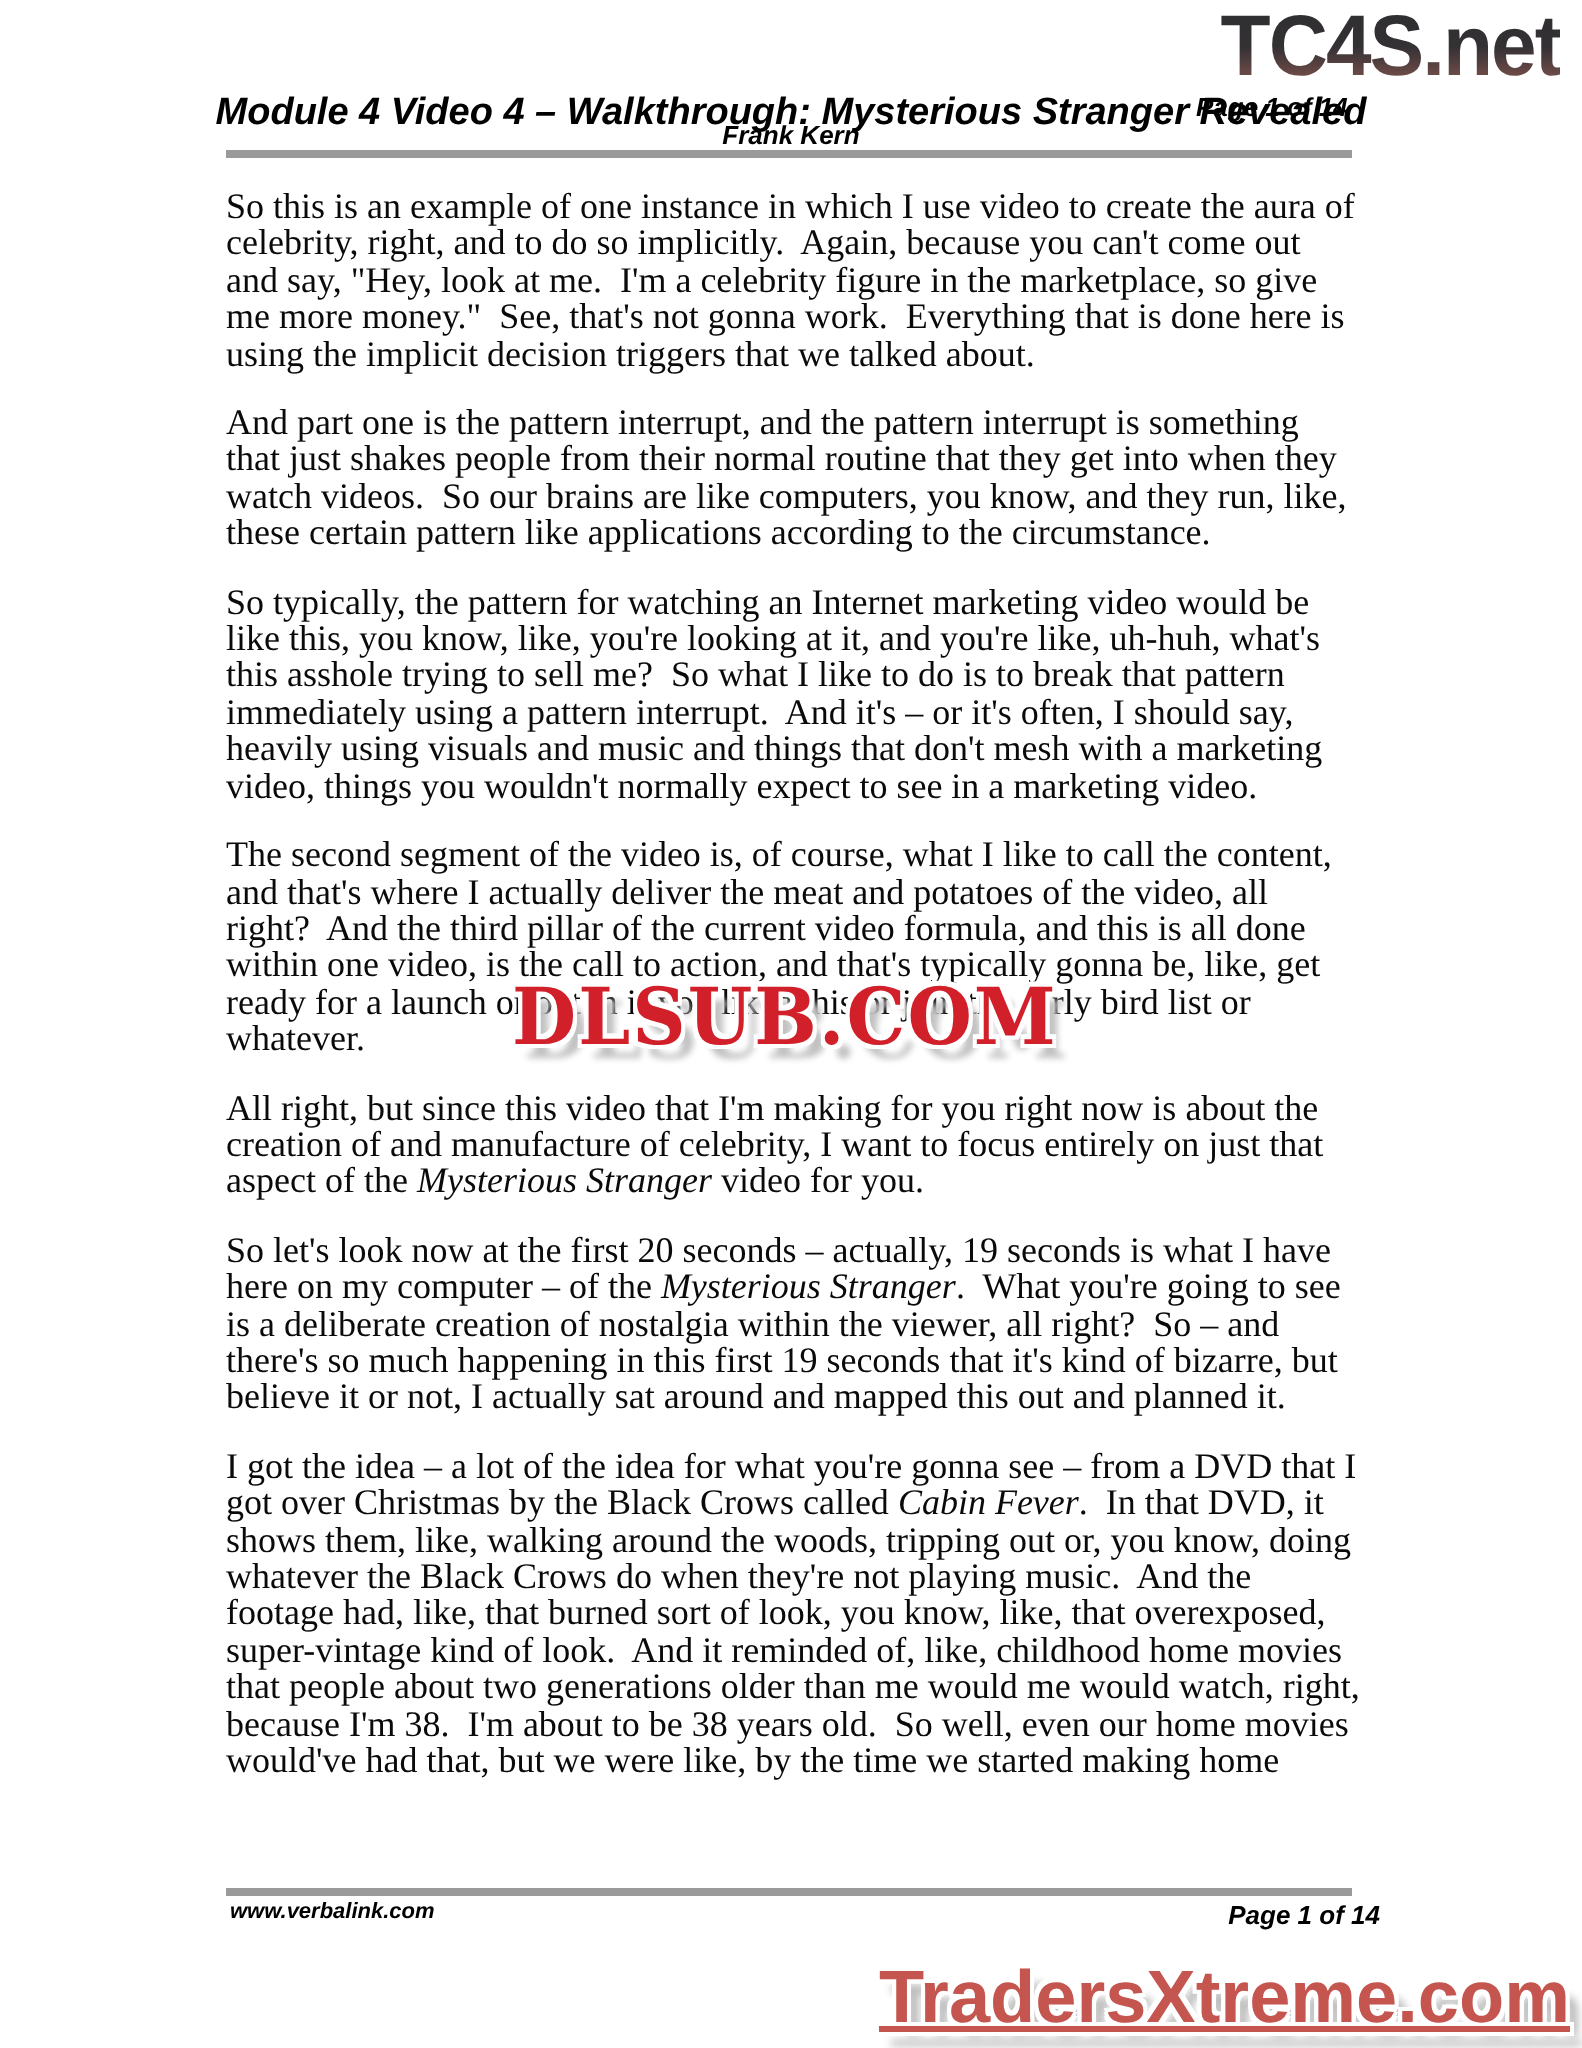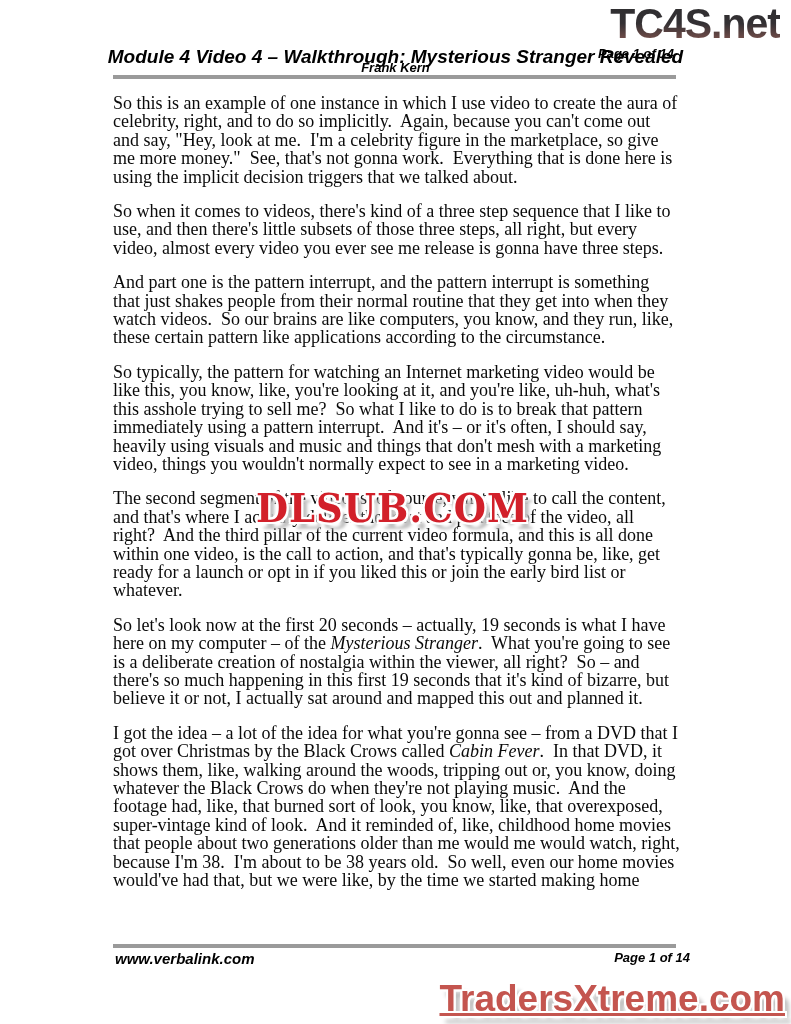--- a/index.html
+++ b/index.html
@@ -78,21 +78,21 @@
       0 -2px 0 #ffffff, 0 2px 0 #ffffff,
       6px 7px 3px #c2c2c2;
     white-space: nowrap;
   }
 
   
   .footer-site {
     position: absolute; top: 950px; left: 115px;
     font-family: "Liberation Sans", sans-serif;
     font-weight: bold; font-style: italic;
-    font-size: 15px; color: #000;
+    font-size: 11px; color: #000;
   }
   .footer-page {
     position: absolute; top: 950px; right: 101px;
     font-family: "Liberation Sans", sans-serif;
     font-weight: bold; font-style: italic;
     font-size: 13px; color: #000;
   }
 
   
   .banner {
@@ -117,24 +117,24 @@
 
 <div class="logo">TC4S.net</div>
 
 <div class="header-title">Module 4 Video 4 – Walkthrough: Mysterious Stranger Revealed</div>
 <div class="header-page">Page 1 of 14</div>
 <div class="header-author">Frank Kern</div>
 <div class="rule rule-top"></div>
 
 <div class="transcript">
     <p><span>So this is an example of one instance in which I use video to create the aura of celebrity, right, and to do so implicitly.  Again, because you can't come out and say, "Hey, look at me.  I'm a celebrity figure in the marketplace, so give me more money."  See, that's not gonna work.  Everything that is done here is using the implicit decision triggers that we talked about.</span></p>
-    <p><span>So when it comes to videos, there's kind of a three step sequence that I like to use, and then there's little subsets of those three steps, all right, but every video, almost every video you ever see me release is gonna have three steps.</span></p>
     <p><span>And part one is the pattern interrupt, and the pattern interrupt is something that just shakes people from their normal routine that they get into when they watch videos.  So our brains are like computers, you know, and they run, like, these certain pattern like applications according to the circumstance.</span></p>
     <p><span>So typically, the pattern for watching an Internet marketing video would be like this, you know, like, you're looking at it, and you're like, uh-huh, what's this asshole trying to sell me?  So what I like to do is to break that pattern immediately using a pattern interrupt.  And it's – or it's often, I should say, heavily using visuals and music and things that don't mesh with a marketing video, things you wouldn't normally expect to see in a marketing video.</span></p>
     <p><span>The second segment of the video is, of course, what I like to call the content, and that's where I actually deliver the meat and potatoes of the video, all right?  And the third pillar of the current video formula, and this is all done within one video, is the call to action, and that's typically gonna be, like, get ready for a launch or opt in if you liked this or join the early bird list or whatever.</span></p>
+    <p><span>All right, but since this video that I'm making for you right now is about the creation of and manufacture of celebrity, I want to focus entirely on just that aspect of the </span><em>Mysterious Stranger</em><span> video for you.</span></p>
     <p><span>So let's look now at the first 20 seconds – actually, 19 seconds is what I have here on my computer – of the </span><em>Mysterious Stranger</em><span>.  What you're going to see is a deliberate creation of nostalgia within the viewer, all right?  So – and there's so much happening in this first 19 seconds that it's kind of bizarre, but believe it or not, I actually sat around and mapped this out and planned it.</span></p>
     <p><span>I got the idea – a lot of the idea for what you're gonna see – from a DVD that I got over Christmas by the Black Crows called </span><em>Cabin Fever</em><span>.  In that DVD, it shows them, like, walking around the woods, tripping out or, you know, doing whatever the Black Crows do when they're not playing music.  And the footage had, like, that burned sort of look, you know, like, that overexposed, super-vintage kind of look.  And it reminded of, like, childhood home movies that people about two generations older than me would me would watch, right, because I'm 38.  I'm about to be 38 years old.  So well, even our home movies would've had that, but we were like, by the time we started making home</span></p>
   </div>
 
 <div class="watermark">DLSUB.COM</div>
 
 <div class="rule rule-bottom"></div>
 <div class="footer-site">www.verbalink.com</div>
 <div class="footer-page">Page 1 of 14</div>
 

